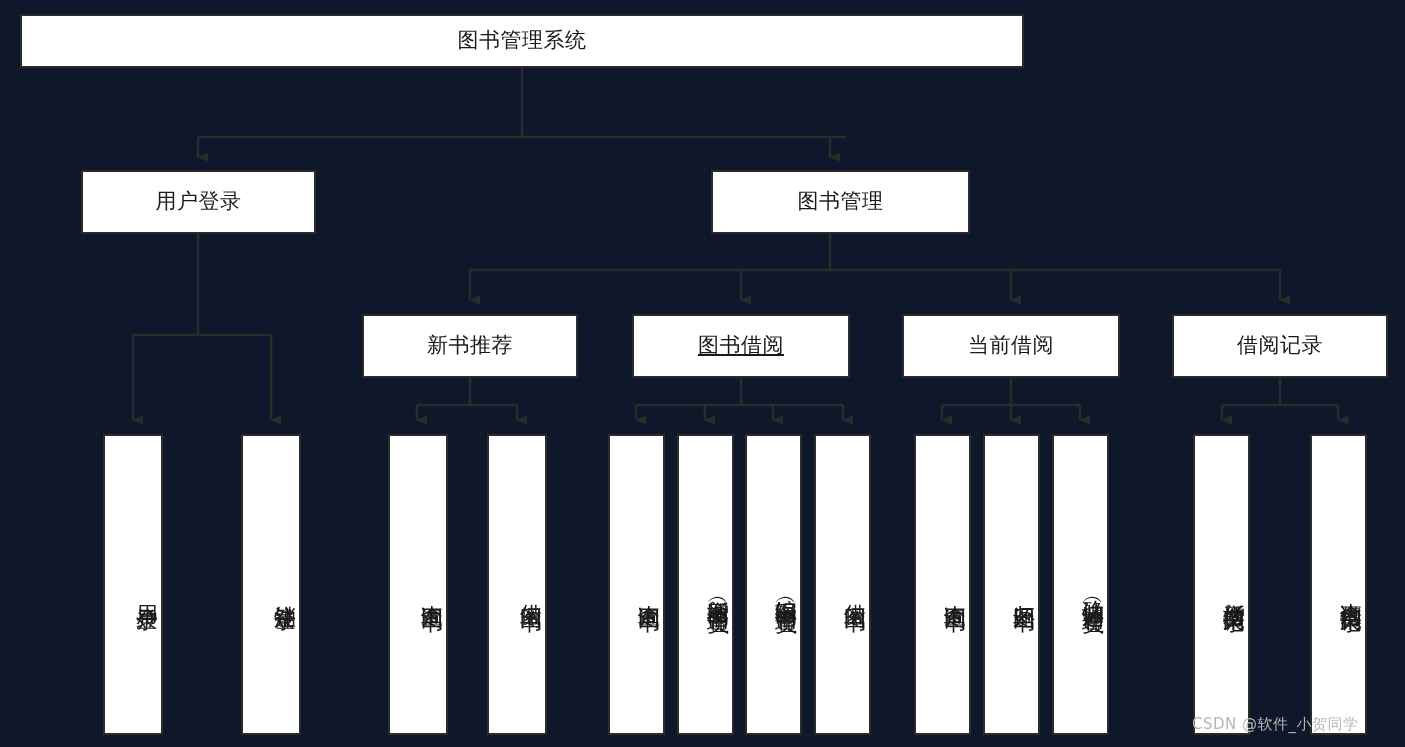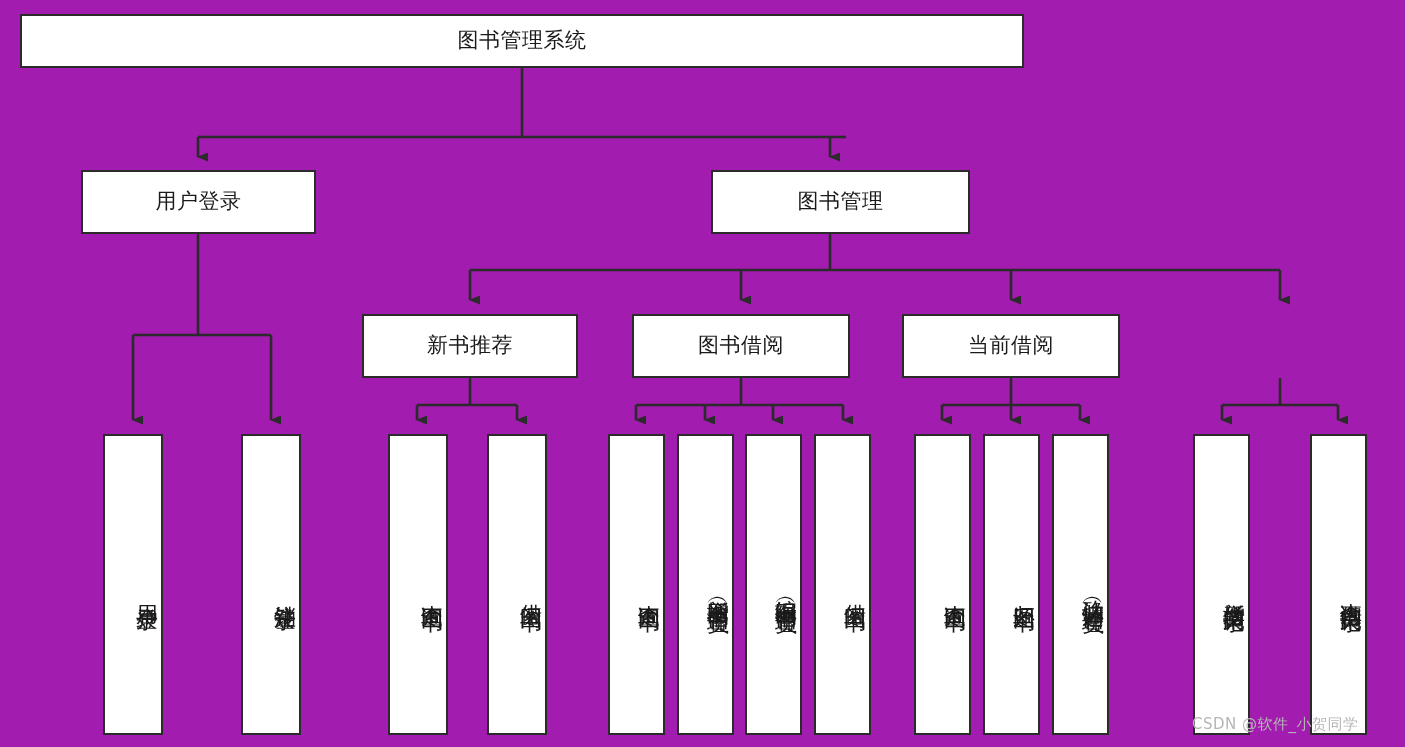--- a/index.html
+++ b/index.html
@@ -8,21 +8,21 @@
     padding: 0;
     background: #ffffff;
   }
   body {
     font-family: "DejaVu Sans", "Liberation Sans", sans-serif;
   }
   #diagram-root {
     position: relative;
     width: 1405px;
     height: 747px;
-    background: #a21caf;
+    background: #0f172a;
     overflow: hidden;
   }
   #edges-layer {
     position: absolute;
     left: 0;
     top: 0;
     width: 1405px;
     height: 747px;
     pointer-events: none;
   }
@@ -145,28 +145,31 @@
   </div>
 
   <div class="node node-h" style="left:711px; top:170px; width:259px; height:64px;">
     <span>图书管理</span>
   </div>
 
   <div class="node node-h" style="left:362px; top:314px; width:216px; height:64px;justify-content:center;">
     <span>新书推荐</span>
   </div>
 
-  <div class="node node-h" style="left:632px; top:314px; width:218px; height:64px;">
+  <div class="node node-h" style="left:632px; top:314px; width:218px; height:64px;text-decoration:underline;">
     <span>图书借阅</span>
   </div>
 
   <div class="node node-h" style="left:902px; top:314px; width:218px; height:64px;">
     <span>当前借阅</span>
   </div>
 
+  <div class="node node-h" style="left:1172px; top:314px; width:216px; height:64px;">
+    <span>借阅记录</span>
+  </div>
 
   <div class="node node-v" style="left:103px; top:434px; width:60px; height:301px;">
     <span class="vlabel">用户登录</span>
   </div>
 
   <div class="node node-v" style="left:241px; top:434px; width:60px; height:301px;">
     <span class="vlabel">注销登录</span>
   </div>
 
   <div class="node node-v" style="left:388px; top:434px; width:60px; height:301px;">

